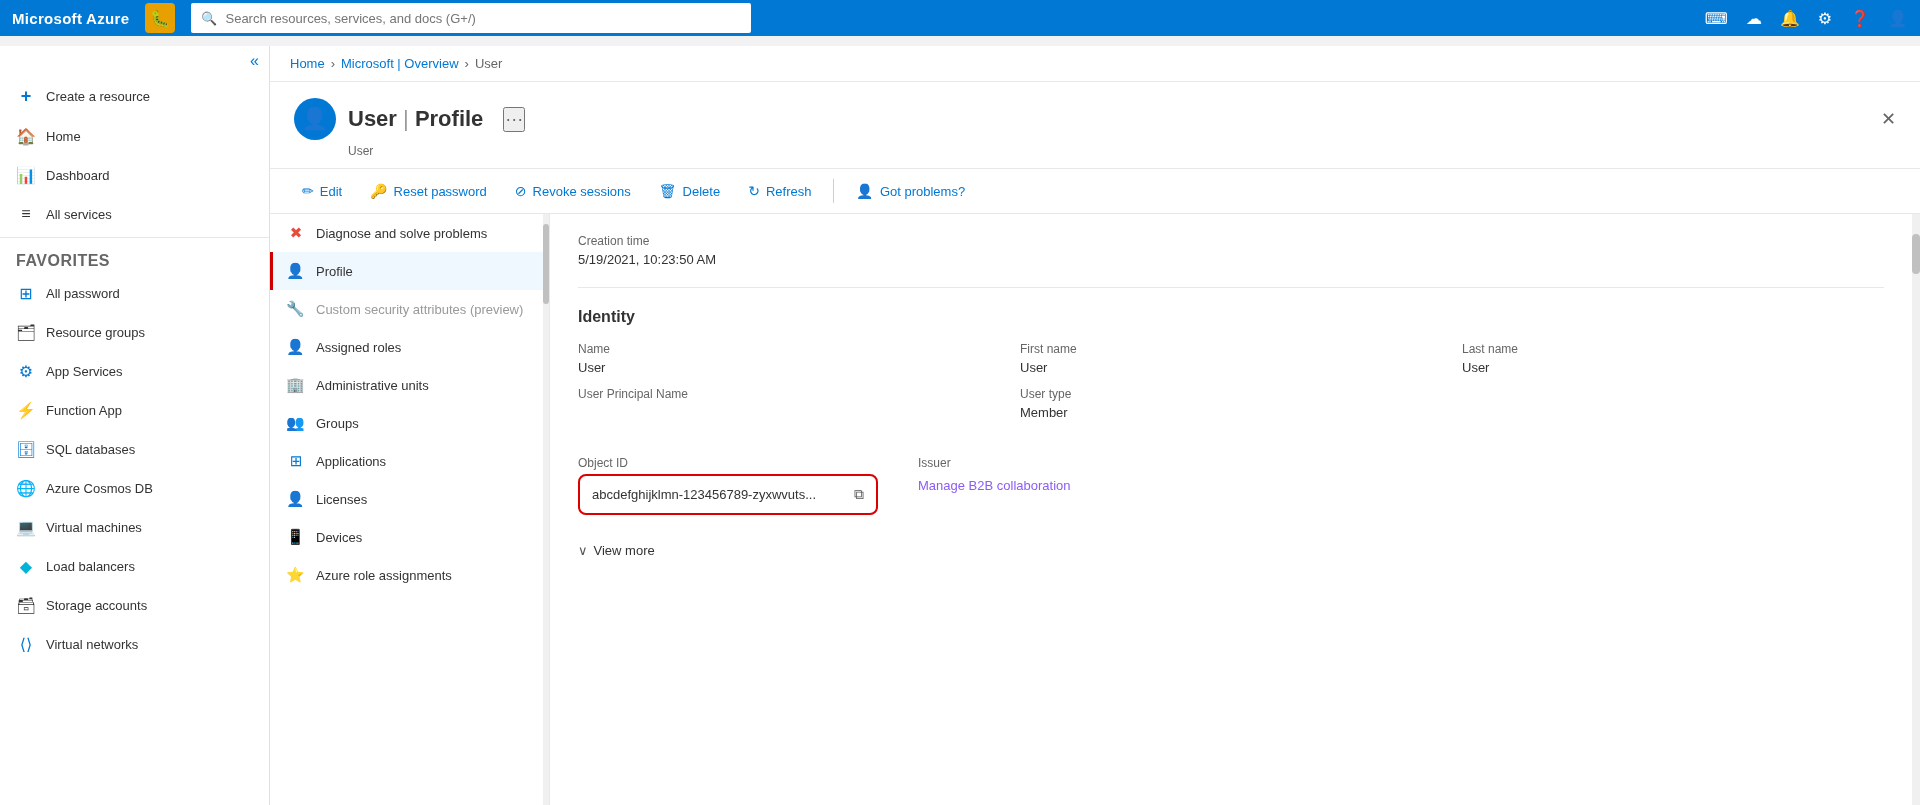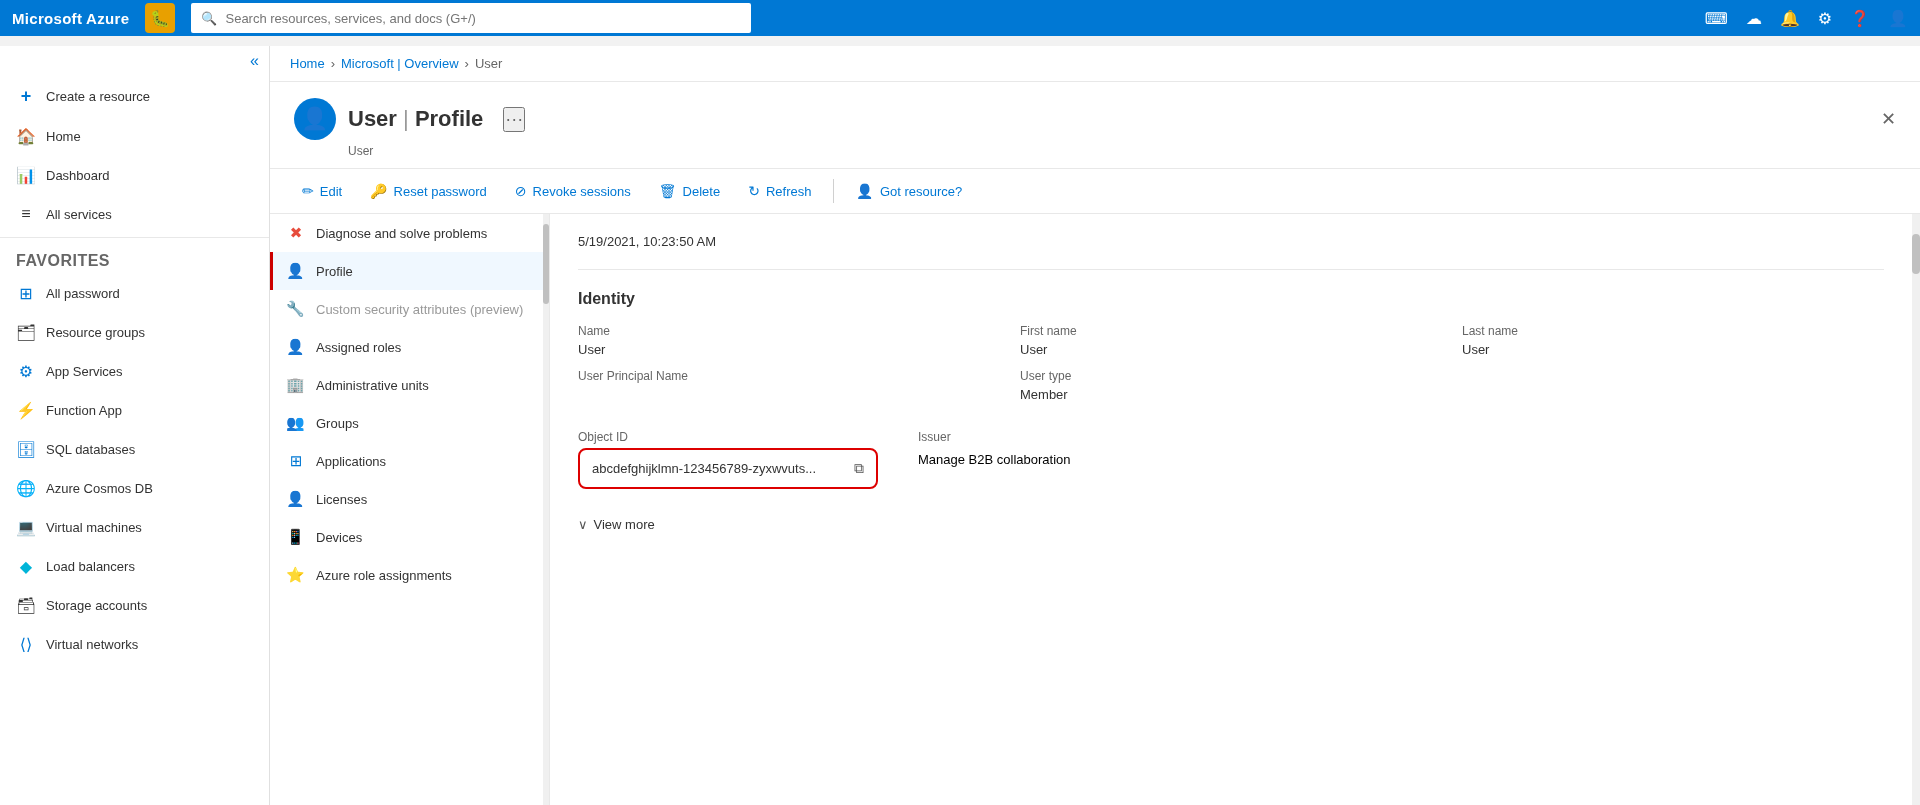--- a/index.html
+++ b/index.html
@@ -141,21 +141,21 @@
     }
     .object-id-text { font-size: 13px; color: #333; }
     .copy-btn { color: #555; cursor: pointer; font-size: 14px; border: none; background: none; }
 
     .row-label { font-size: 12px; color: #666; margin-bottom: 4px; }
     .row-value { font-size: 13px; color: #333; }
 
     .identity-row { display: grid; grid-template-columns: 1fr 1fr 1fr; gap: 20px; margin-bottom: 12px; }
     .identity-row-second { display: grid; grid-template-columns: 1fr 1fr 1fr; gap: 20px; }
 
-    .manage-b2b { color: #000000; cursor: pointer; font-size: 13px; text-decoration: none; margin-top: 16px; }
+    .manage-b2b { color: #8b5cf6; cursor: pointer; font-size: 13px; text-decoration: none; margin-top: 16px; }
 
     .view-more { display: flex; align-items: center; gap: 6px; color: #333; cursor: pointer; font-size: 13px; padding: 8px 0; }
     .view-more .icon { color: #555; }
 
     .scrollbar-right {
       width: 8px; background: #f0f0f0; position: relative;
     }
     .scrollbar-thumb {
       width: 8px; height: 40px; background: #c0c0c0; border-radius: 4px; position: absolute; top: 20px;
     }
@@ -294,21 +294,21 @@
         <span class="icon">🗑</span>
         <span>Delete</span>
       </button>
       <button class="toolbar-btn">
         <span class="icon">↻</span>
         <span>Refresh</span>
       </button>
       <div class="toolbar-separator"></div>
       <button class="toolbar-btn feedback">
         <span class="icon">👤</span>
-        <span>Got resource?</span>
+        <span>Got problems?</span>
       </button>
     </div>
 
     <div class="content-area">
 
       <div class="sub-panel">
         <div class="sub-panel-scrollbar">
           <div class="sub-panel-scrollbar-thumb"></div>
         </div>
 
@@ -361,20 +361,21 @@
         <div class="sub-item">
           <span class="icon" style="color:#f5a623;">⭐</span>
           <span>Azure role assignments</span>
         </div>
       </div>
 
       <div class="detail-panel">
 
         <div class="field-row">
           <div class="field-group">
+            <div class="field-label">Creation time</div>
             <div class="field-value">5/19/2021, 10:23:50 AM</div>
           </div>
         </div>
 
         <div class="section-title">Identity</div>
 
         <div class="identity-row">
           <div class="identity-field">
             <div class="row-label">Name</div>
             <div class="row-value">User</div>
@@ -382,21 +383,21 @@
           <div class="identity-field">
             <div class="row-label">First name</div>
             <div class="row-value">User</div>
           </div>
           <div class="identity-field">
             <div class="row-label">Last name</div>
             <div class="row-value">User</div>
           </div>
         </div>
 
-        <div class="identity-row-second" style="display:grid;grid-template-columns:1fr 1fr 1fr;margin-bottom:28px;">
+        <div class="identity-row-second" style="display:grid;grid-template-columns:1fr 1fr 1fr;margin-bottom:36px;">
           <div class="identity-field">
             <div class="row-label">User Principal Name</div>
             <div class="row-value"></div>
           </div>
           <div class="identity-field">
             <div class="row-label">User type</div>
             <div class="row-value">Member</div>
           </div>
           <div></div>
         </div>

